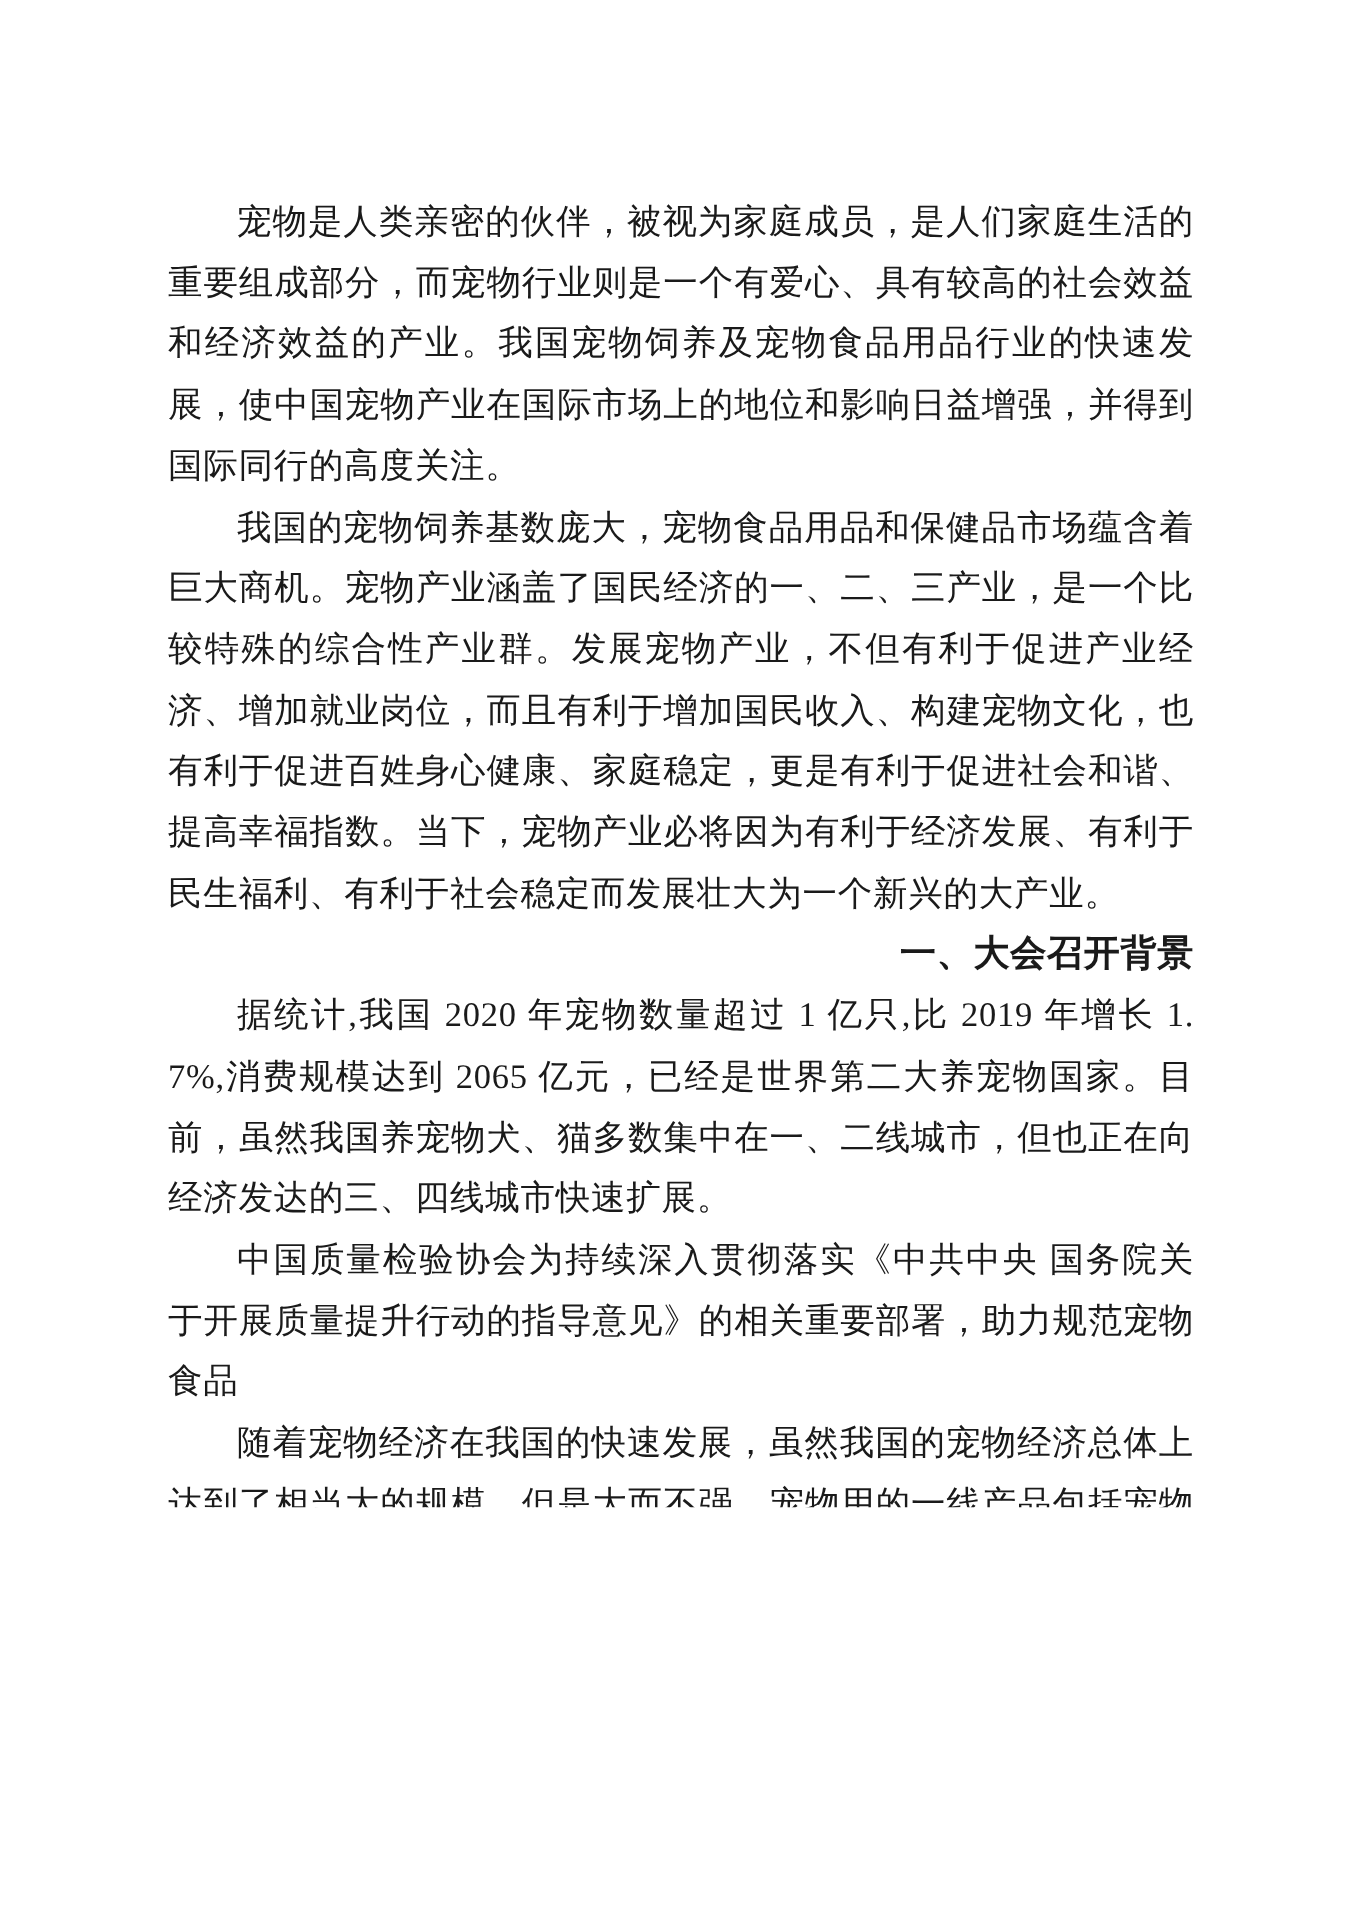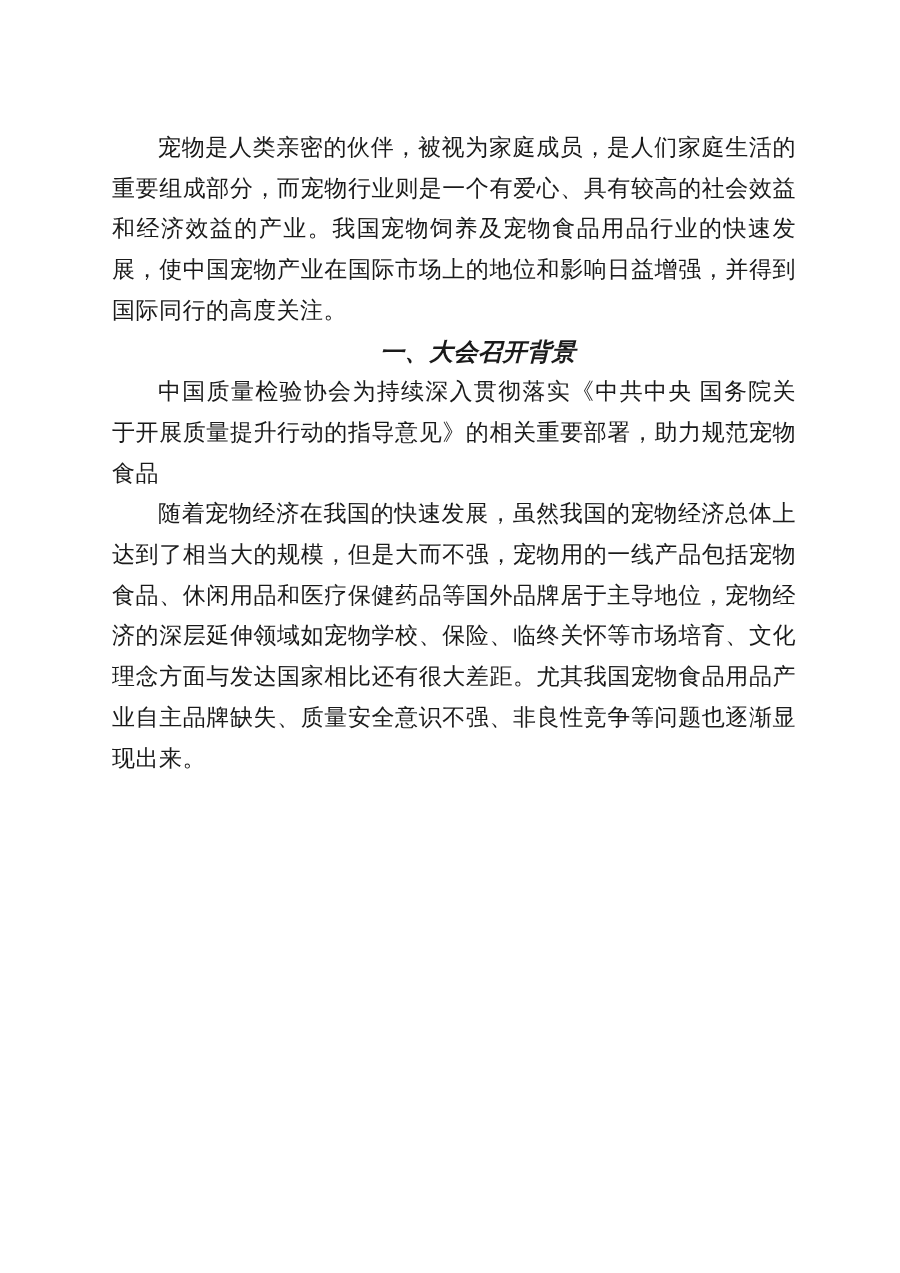--- a/index.html
+++ b/index.html
@@ -41,38 +41,39 @@
   }
   h2.section-heading {
     margin: 0;
     padding: 0;
     font-family: "Liberation Sans", sans-serif;
     font-weight: 700;
     font-size: 24px;
     line-height: 40.7px;
     text-indent: 2em;
     letter-spacing: 0.5px;
-    text-align: center;
-    font-style: italic;
+    text-align: right;
   }
   .page-footer {
     position: absolute;
     left: 138px;
     top: 1168px;
     font-family: "Liberation Serif", serif;
     font-size: 23px;
     letter-spacing: 1px;
     color: var(--text-color);
     white-space: nowrap;
   }
 </style>
 </head>
 <body>
 
 <div class="page">
   <div class="doc-content">
     <p class="body-para">宠物是人类亲密的伙伴，被视为家庭成员，是人们家庭生活的重要组成部分，而宠物行业则是一个有爱心、具有较高的社会效益和经济效益的产业。我国宠物饲养及宠物食品用品行业的快速发展，使中国宠物产业在国际市场上的地位和影响日益增强，并得到国际同行的高度关注。</p>
+    <p class="body-para">我国的宠物饲养基数庞大，宠物食品用品和保健品市场蕴含着巨大商机。宠物产业涵盖了国民经济的一、二、三产业，是一个比较特殊的综合性产业群。发展宠物产业，不但有利于促进产业经济、增加就业岗位，而且有利于增加国民收入、构建宠物文化，也有利于促进百姓身心健康、家庭稳定，更是有利于促进社会和谐、提高幸福指数。当下，宠物产业必将因为有利于经济发展、有利于民生福利、有利于社会稳定而发展壮大为一个新兴的大产业。</p>
     <h2 class="section-heading">一、大会召开背景</h2>
+    <p class="body-para">据统计,我国 2020 年宠物数量超过 1 亿只,比 2019 年增长 1.7%,消费规模达到 2065 亿元，已经是世界第二大养宠物国家。目前，虽然我国养宠物犬、猫多数集中在一、二线城市，但也正在向经济发达的三、四线城市快速扩展。</p>
     <p class="body-para">中国质量检验协会为持续深入贯彻落实《中共中央 国务院关于开展质量提升行动的指导意见》的相关重要部署，助力规范宠物食品</p>
     <p class="body-para">随着宠物经济在我国的快速发展，虽然我国的宠物经济总体上达到了相当大的规模，但是大而不强，宠物用的一线产品包括宠物食品、休闲用品和医疗保健药品等国外品牌居于主导地位，宠物经济的深层延伸领域如宠物学校、保险、临终关怀等市场培育、文化理念方面与发达国家相比还有很大差距。尤其我国宠物食品用品产业自主品牌缺失、质量安全意识不强、非良性竞争等问题也逐渐显现出来。</p>
   </div>
   <div class="page-footer">— 2 —</div>
 </div>
 
 </body></html>

